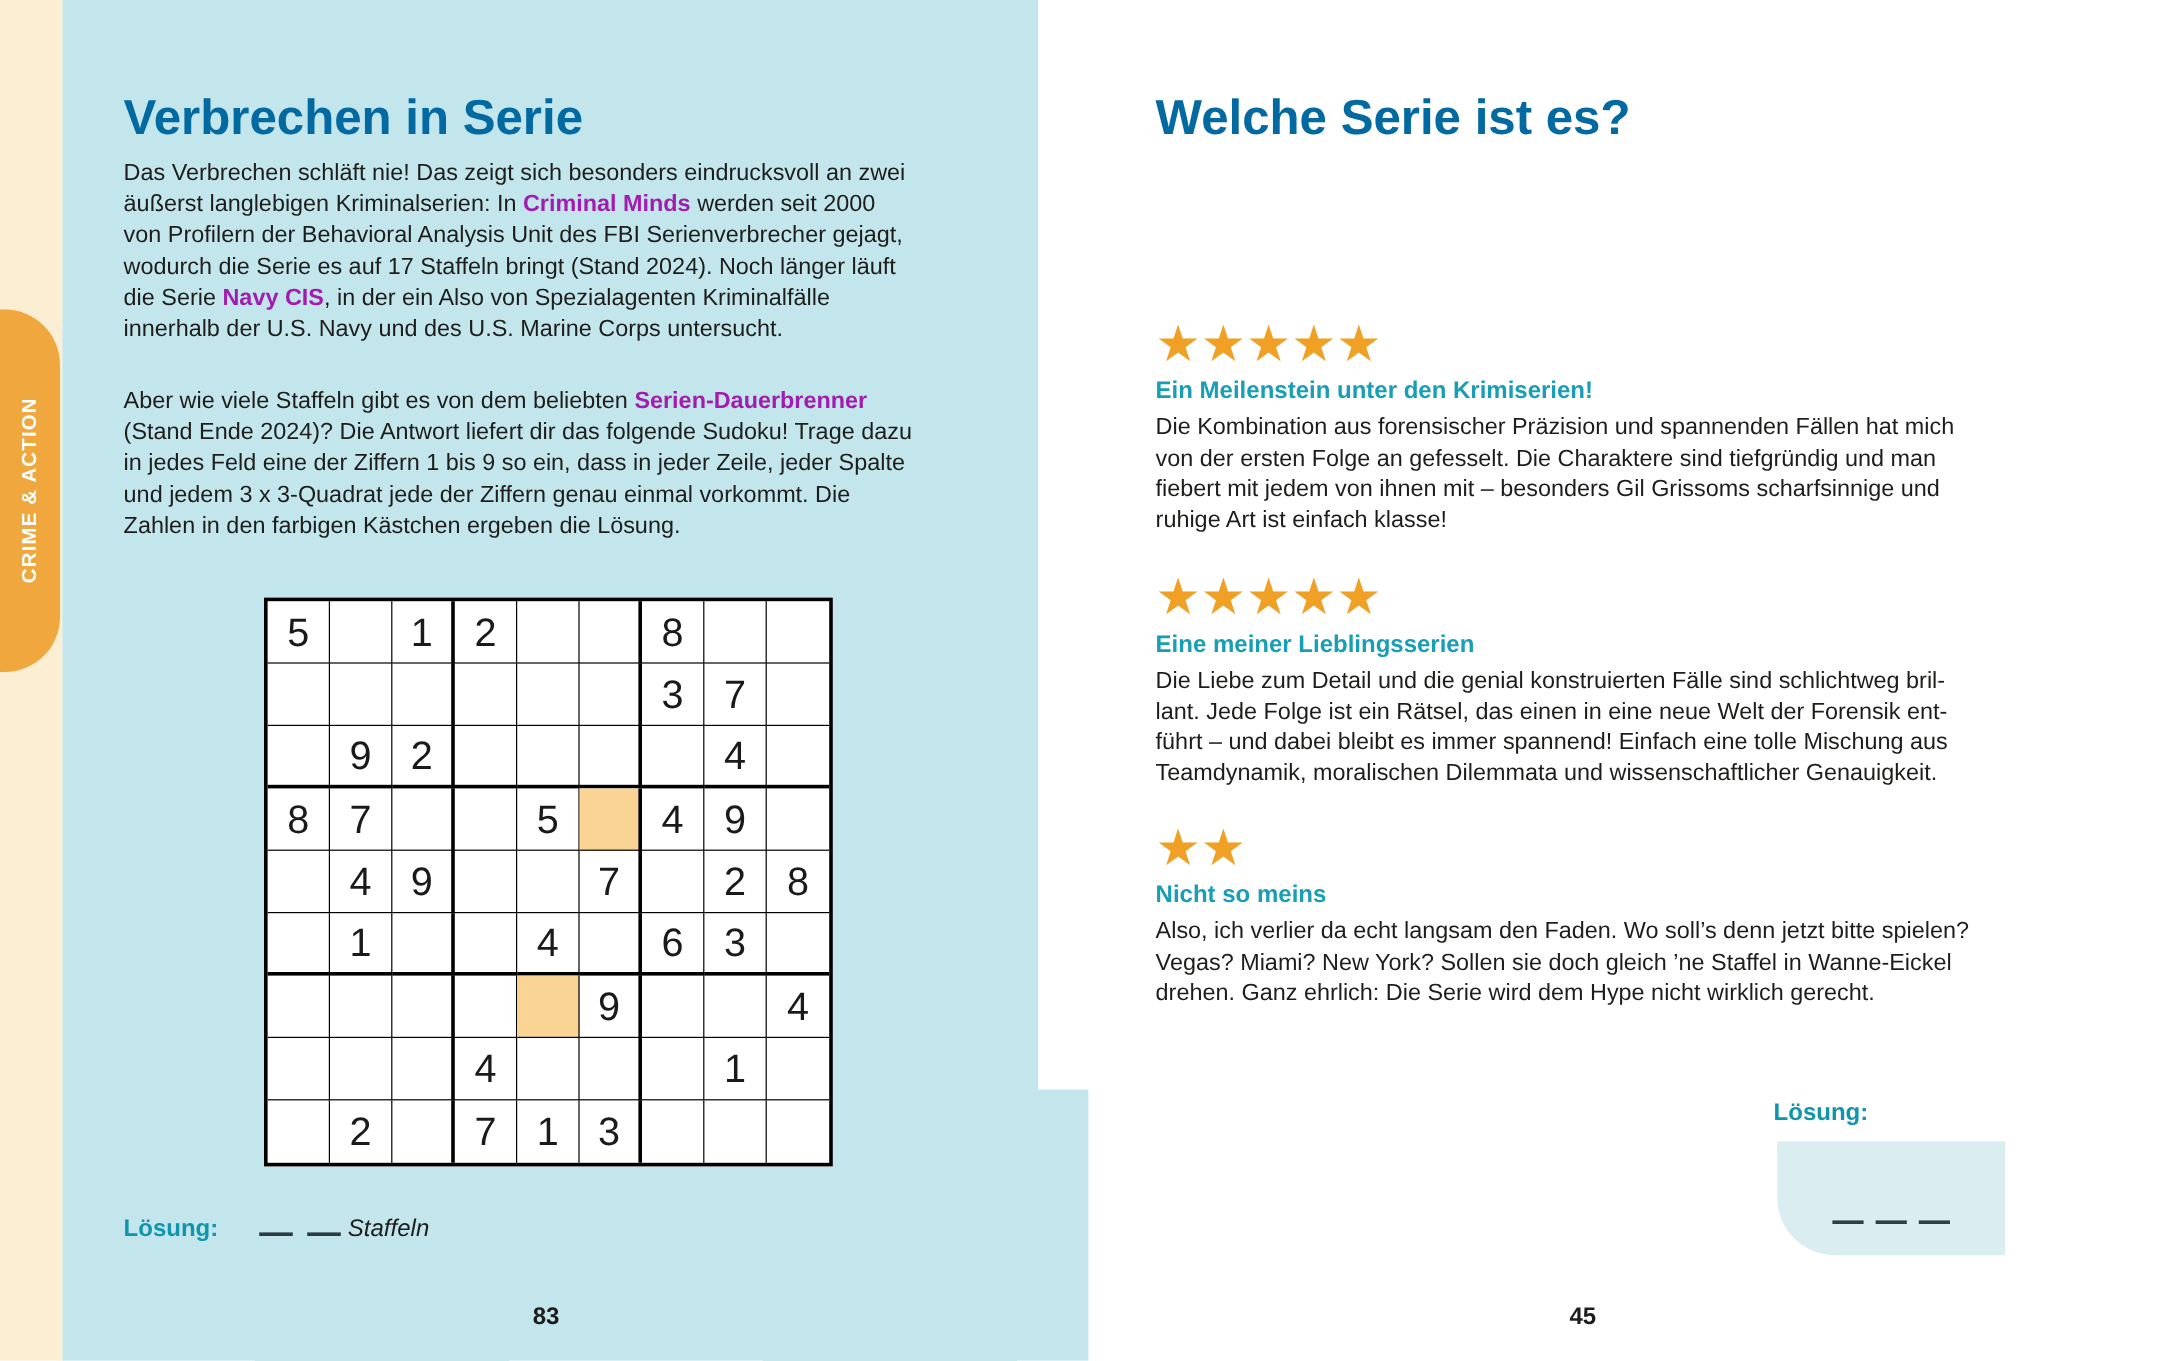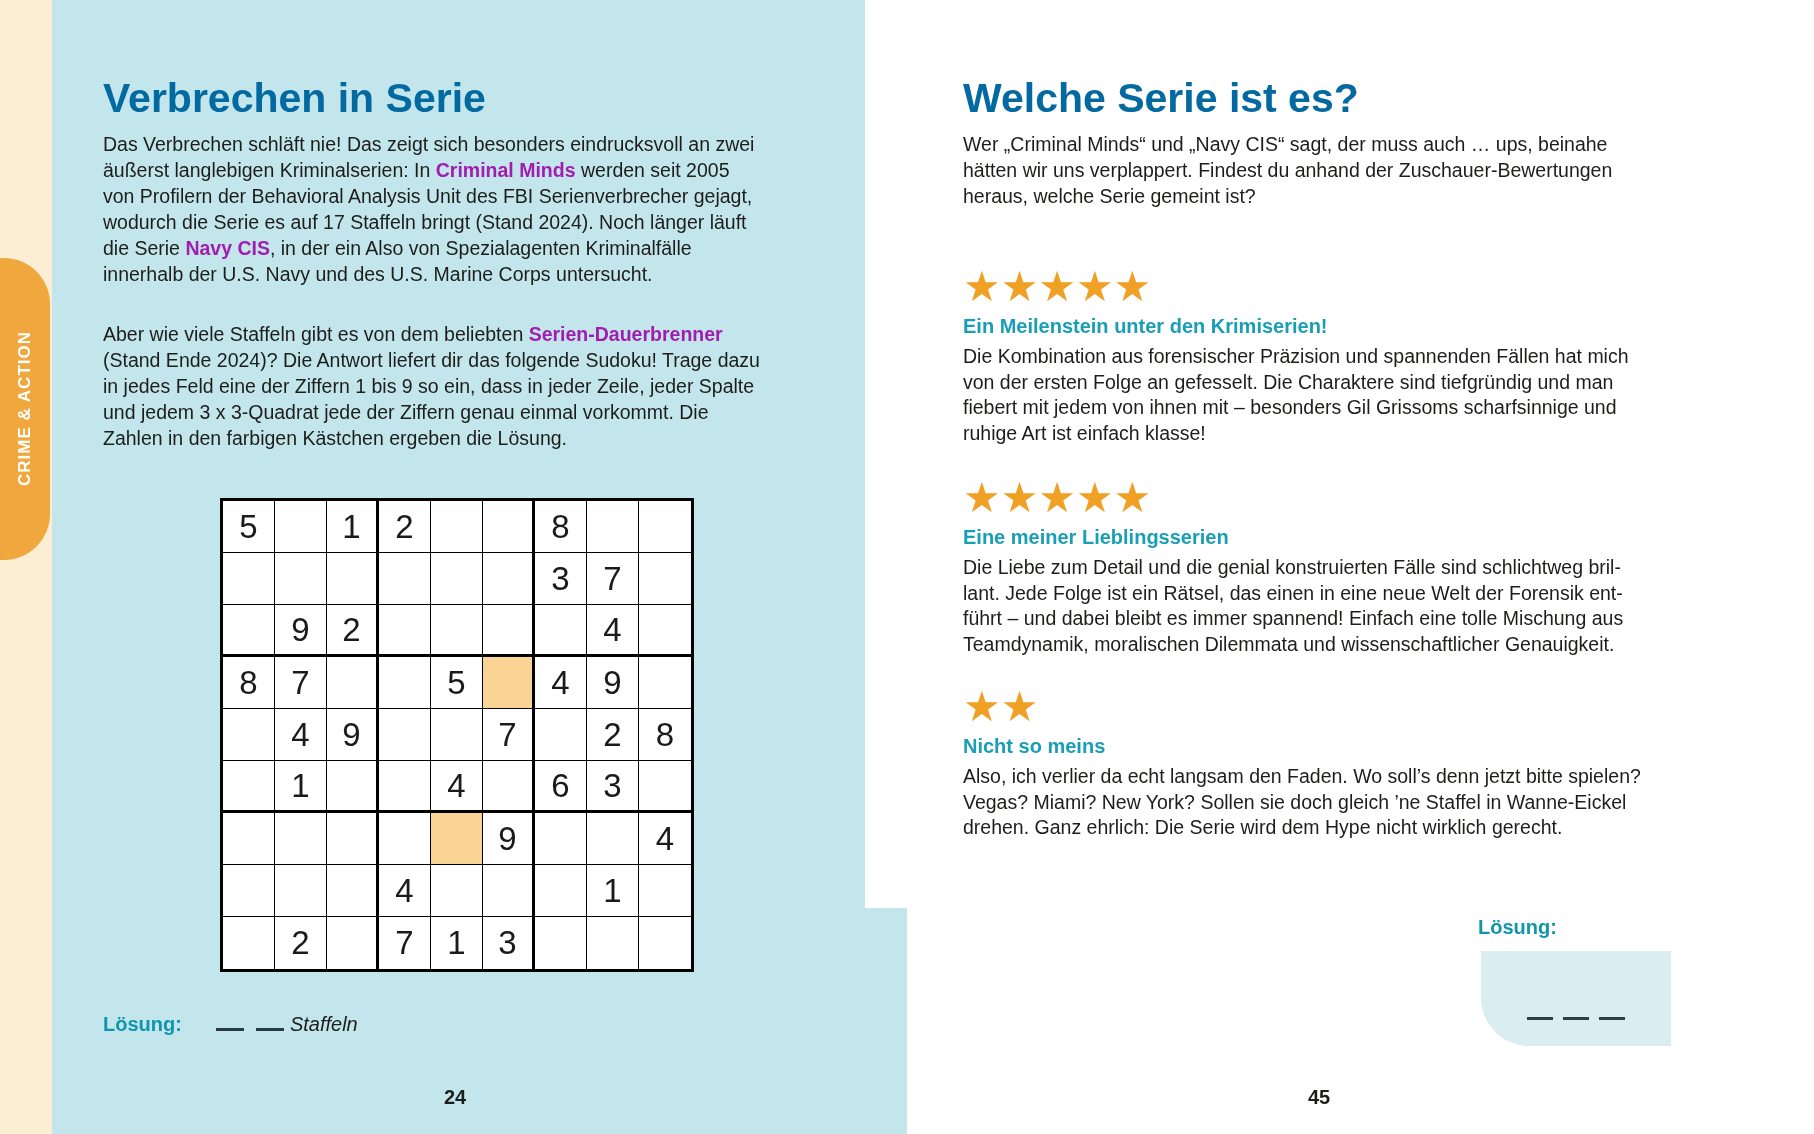--- a/index.html
+++ b/index.html
@@ -97,21 +97,21 @@
 
 <div class="cream-strip"></div>
 <div class="crime-tab">
   <span>CRIME &amp; ACTION</span>
 </div>
 
 <div class="page-left">
   <div class="page-title" style="left:51px; top:76px;">Verbrechen in Serie</div>
 
   <div class="bodytext" style="left:51px; top:131px;"><span>Das Verbrechen schläft nie! Das zeigt sich besonders eindrucksvoll an zwei
-äußerst langlebigen Kriminalserien: In </span><span class="accent">Criminal Minds</span><span> werden seit 2005
+äußerst langlebigen Kriminalserien: In </span><span class="accent">Criminal Minds</span><span> werden seit 2000
 von Profilern der Behavioral Analysis Unit des FBI Serienverbrecher gejagt,
 wodurch die Serie es auf 17 Staffeln bringt (Stand 2024). Noch länger läuft
 die Serie </span><span class="accent">Navy CIS</span><span>, in der ein Also von Spezialagenten Kriminalfälle
 innerhalb der U.S. Navy und des U.S. Marine Corps untersucht.</span></div>
 
   <div class="bodytext" style="left:51px; top:321px;"><span>Aber wie viele Staffeln gibt es von dem beliebten </span><span class="accent">Serien-Dauerbrenner</span><span>
 (Stand Ende 2024)? Die Antwort liefert dir das folgende Sudoku! Trage dazu
 in jedes Feld eine der Ziffern 1 bis 9 so ein, dass in jeder Zeile, jeder Spalte
 und jedem 3 x 3-Quadrat jede der Ziffern genau einmal vorkommt. Die
 Zahlen in den farbigen Kästchen ergeben die Lösung.</span></div>
@@ -199,29 +199,26 @@
       <div class="cell no-b"></div>
       <div class="cell no-r no-b"></div>
     </div>
 
   <div class="solution-row">
     <span class="losung-label">Lösung:</span>
     <span><span class="blank"></span><span class="blank"></span></span>
     <span class="solution-suffix">Staffeln</span>
   </div>
 
-  <div class="page-num left">24</div>
+  <div class="page-num left">83</div>
 </div>
 
 <div class="page-right">
   <div class="page-title" style="left:98px; top:76px;">Welche Serie ist es?</div>
 
-  <div class="bodytext intro">Wer „Criminal Minds“ und „Navy CIS“ sagt, der muss auch … ups, beinahe
-hätten wir uns verplappert. Findest du anhand der Zuschauer-Bewertungen
-heraus, welche Serie gemeint ist?</div>
 
   <div class="review r1">
     <div class="stars">★★★★★</div>
     <div class="review-heading">Ein Meilenstein unter den Krimiserien!</div>
     <div class="review-body">Die Kombination aus forensischer Präzision und spannenden Fällen hat mich
 von der ersten Folge an gefesselt. Die Charaktere sind tiefgründig und man
 fiebert mit jedem von ihnen mit – besonders Gil Grissoms scharfsinnige und
 ruhige Art ist einfach klasse!</div>
   </div>
 

